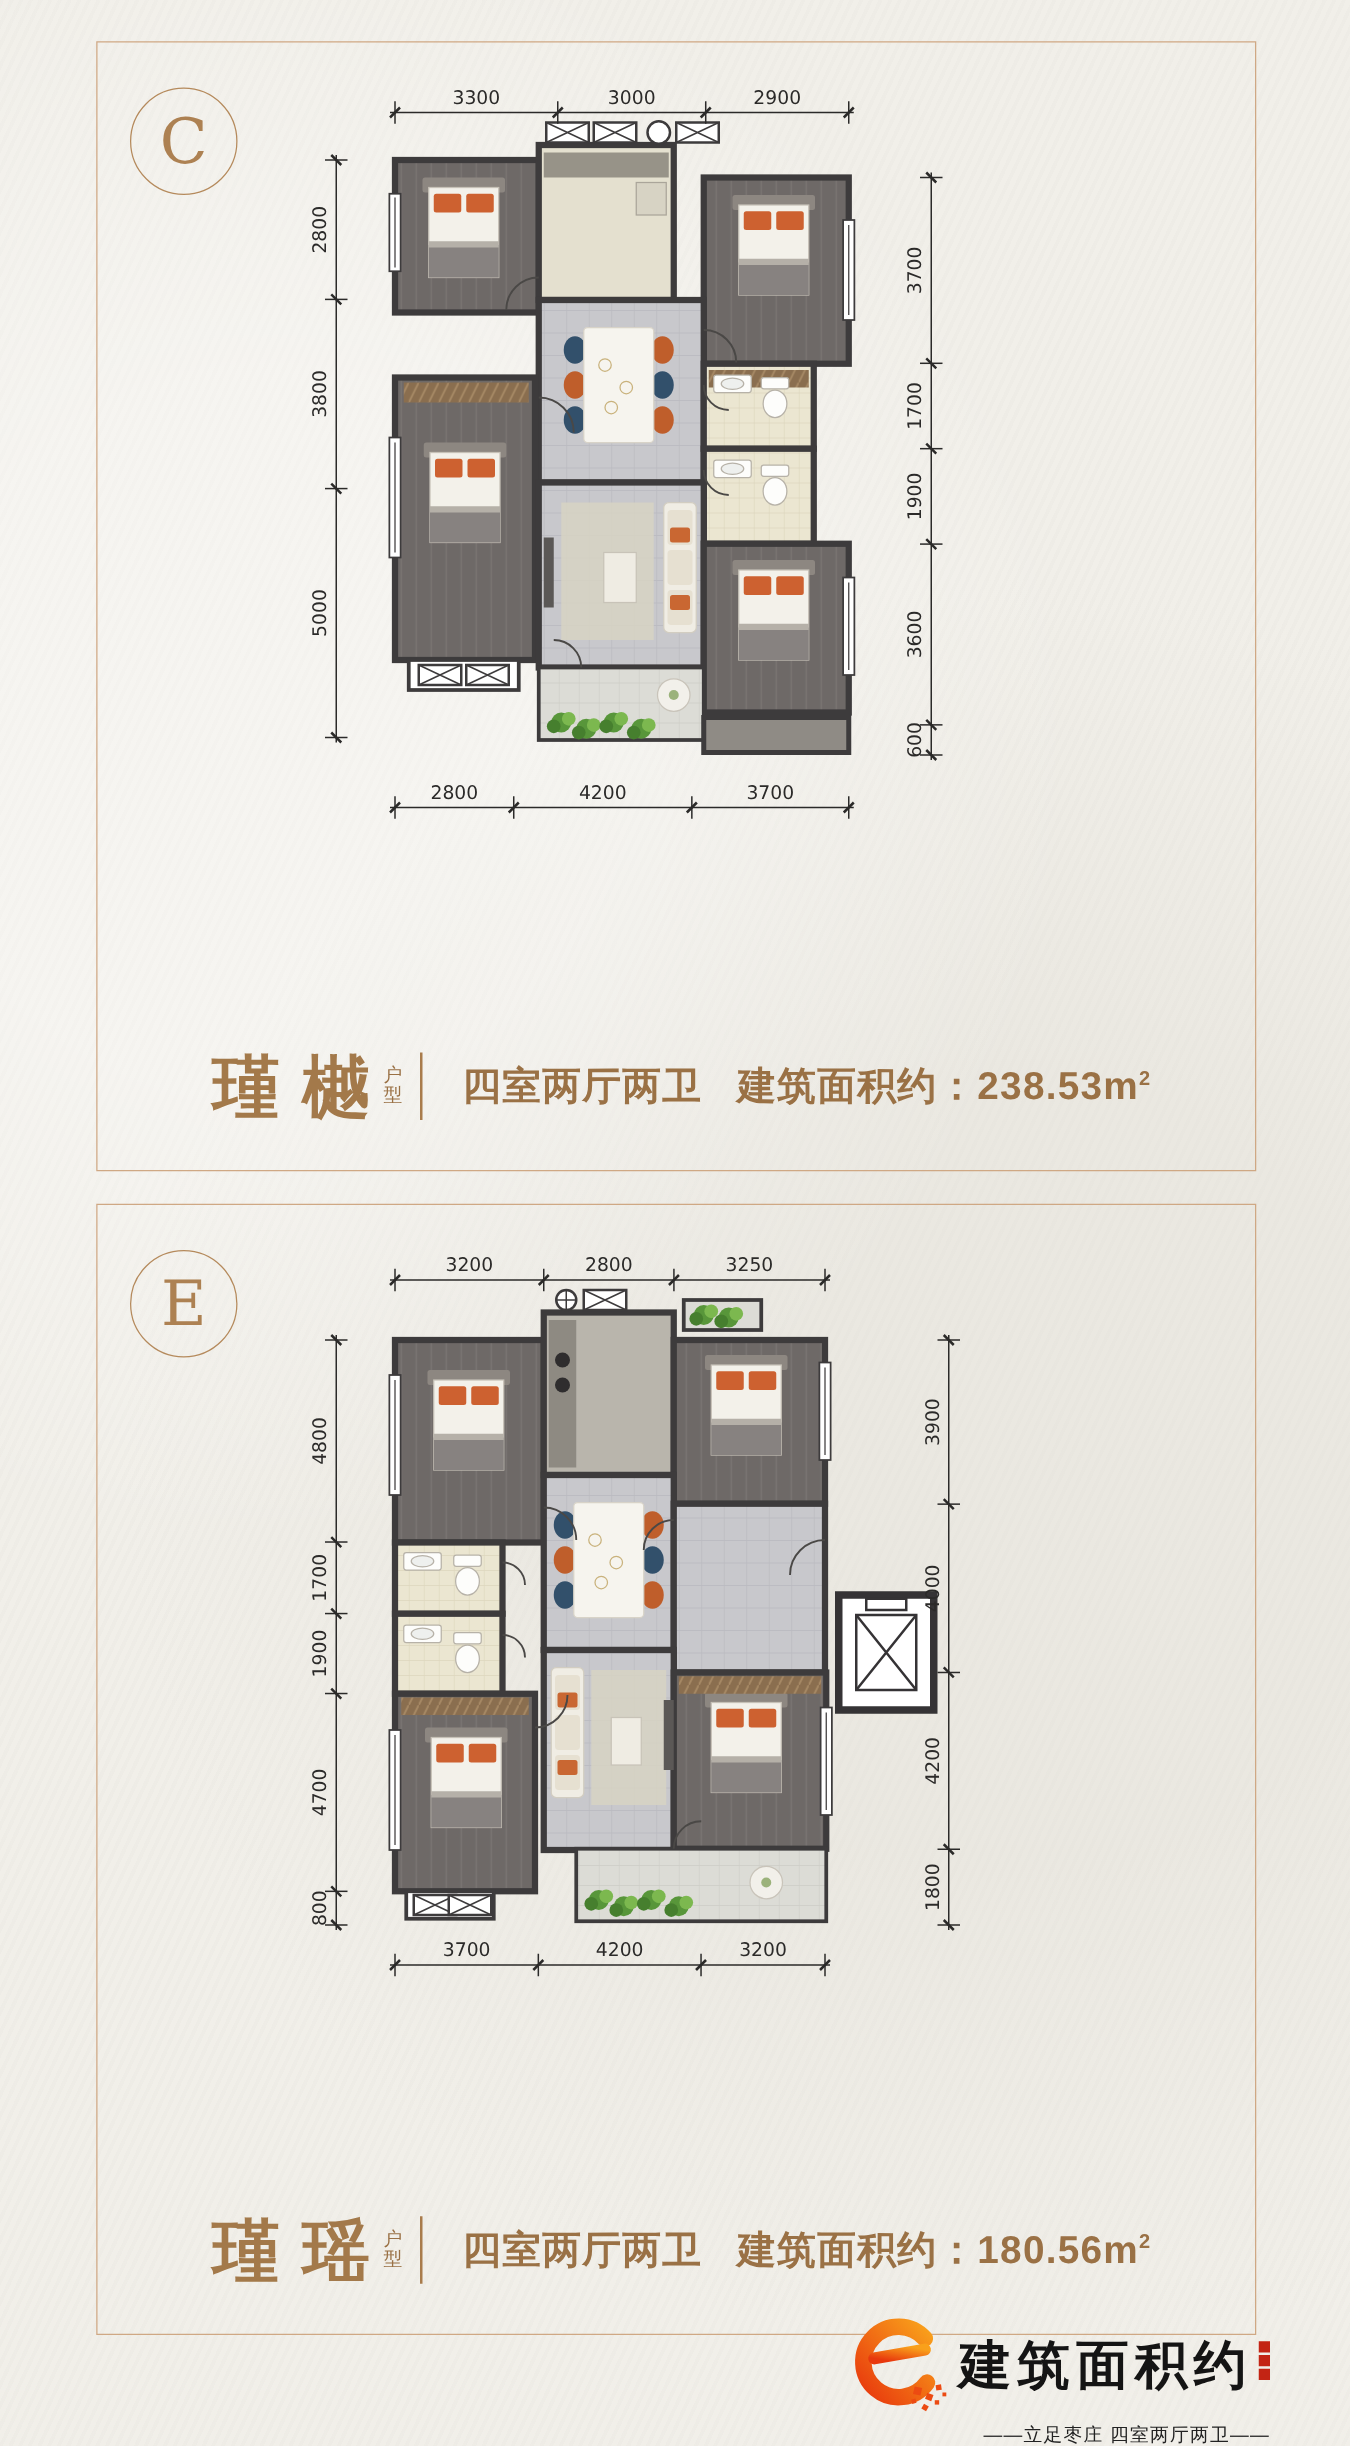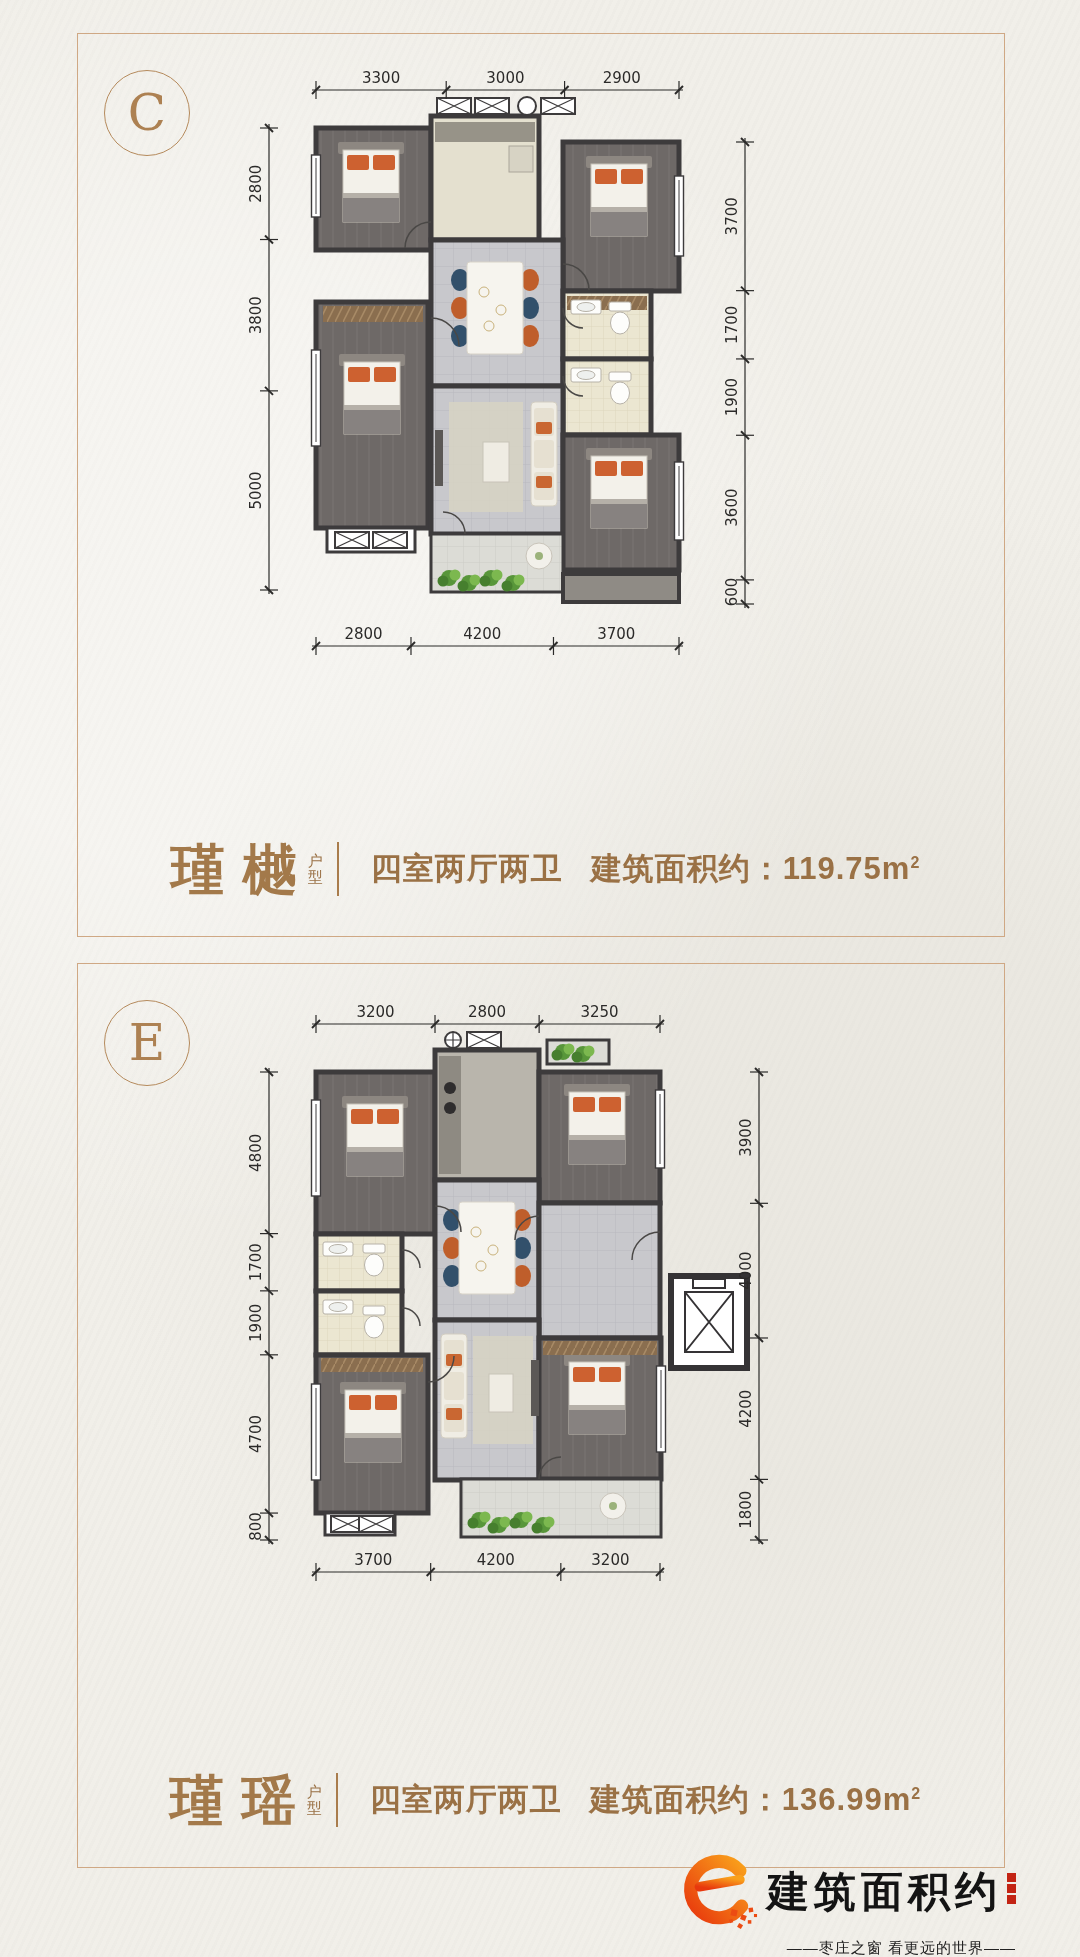--- a/index.html
+++ b/index.html
@@ -249,21 +249,21 @@
     <div class="caption">
       <div class="plan-name">
         <span>瑾</span><span>樾</span>
       </div>
       <div class="type-stack">
         <span>户</span>
         <span>型</span>
       </div>
       <div class="cap-divider"></div>
       <div class="desc">
-        <span class="rooms">四室两厅两卫</span><span>建筑面积约：</span><span>119.75</span><span>m</span><sup>2</sup>
+        <span class="rooms">四室两厅两卫</span><span>建筑面积约：</span><span>238.53</span><span>m</span><sup>2</sup>
       </div>
     </div>
   </section>
 
   <section class="panel e">
     <div class="badge">
       <span>E</span>
     </div>
 
     <svg class="plan-svg" width="860" height="640" viewBox="0 0 860 640">
@@ -412,21 +412,21 @@
     <div class="caption">
       <div class="plan-name">
         <span>瑾</span><span>瑶</span>
       </div>
       <div class="type-stack">
         <span>户</span>
         <span>型</span>
       </div>
       <div class="cap-divider"></div>
       <div class="desc">
-        <span class="rooms">四室两厅两卫</span><span>建筑面积约：</span><span>136.99</span><span>m</span><sup>2</sup>
+        <span class="rooms">四室两厅两卫</span><span>建筑面积约：</span><span>180.56</span><span>m</span><sup>2</sup>
       </div>
     </div>
   </section>
 
   <footer class="footer-logo">
     <div class="logo-row">
       <svg width="88" height="88" viewBox="0 0 100 100">
         <defs>
           <linearGradient id="eg" x1="0" y1="1" x2="1" y2="0">
             <stop offset="0" stop-color="#e8380d"></stop>
@@ -445,16 +445,16 @@
           <rect x="64" y="81" width="4" height="4" transform="rotate(-15 66 83)"></rect>
         </g>
       </svg>
       <span class="brand">建筑面积约</span>
       <span class="seal">
           <i></i>
           <i></i>
           <i></i>
         </span>
     </div>
-    <div class="tagline">——枣庄之窗 看更远的世界——</div>
+    <div class="tagline">——立足枣庄 四室两厅两卫——</div>
   </footer>
 
 </div>
 
 </body></html>

